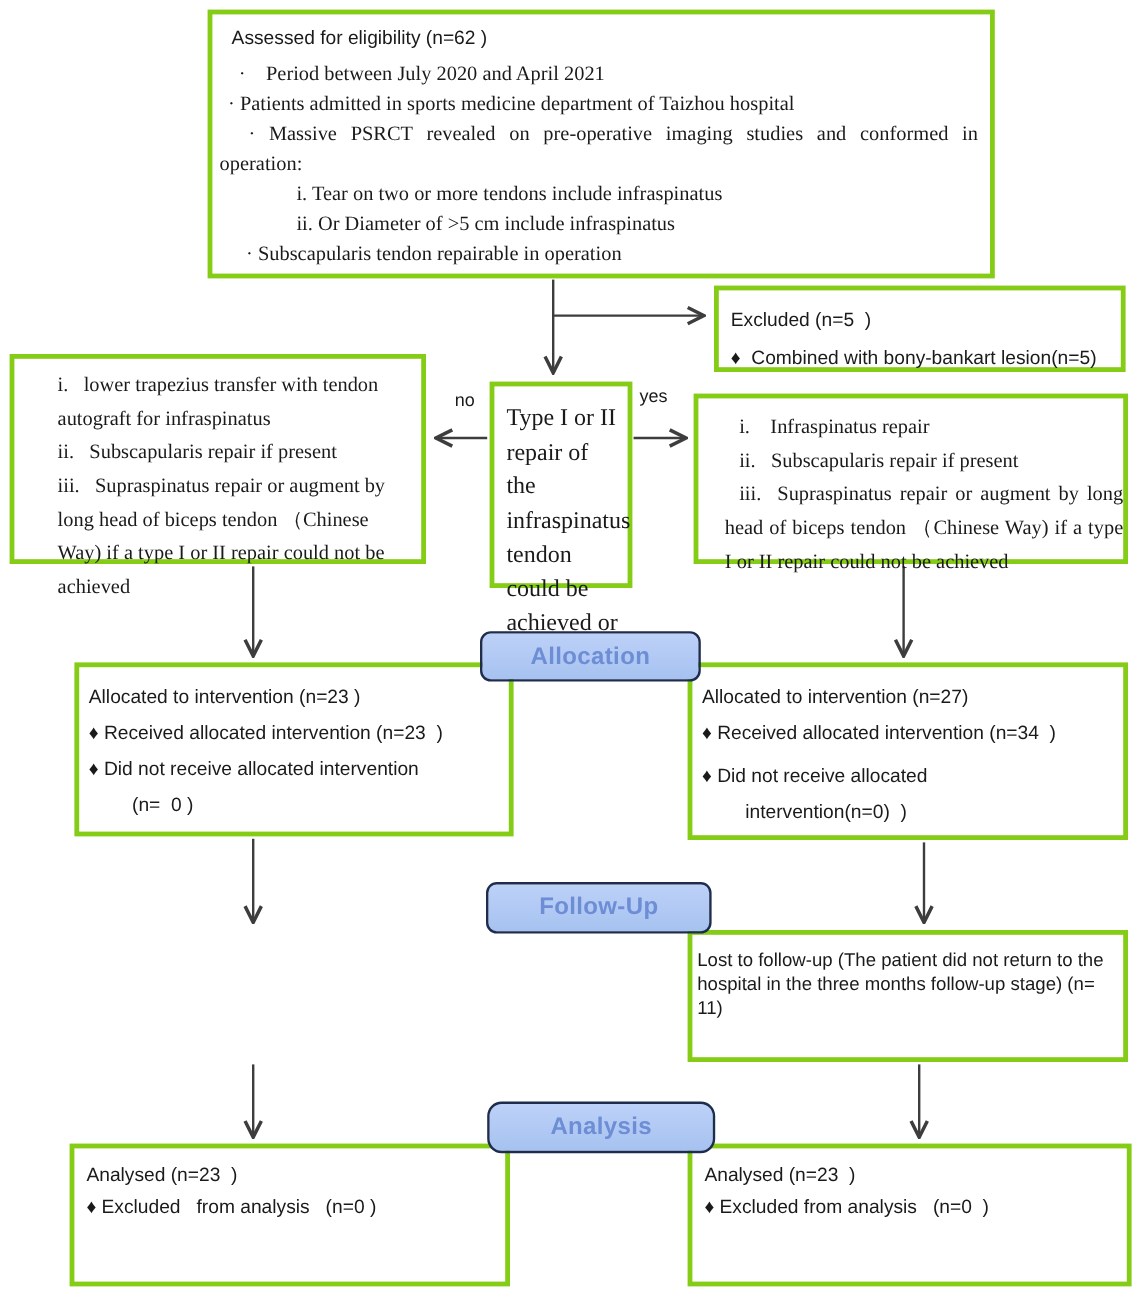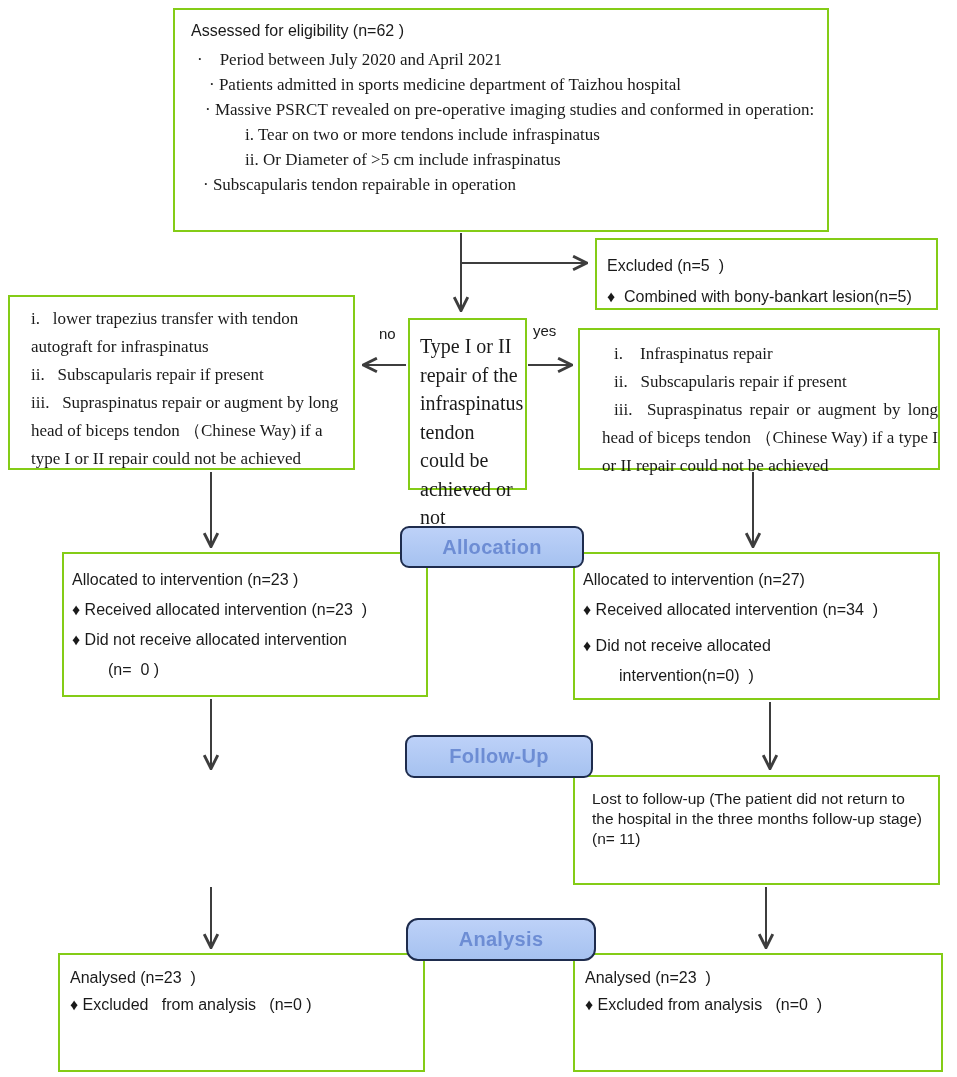--- a/index.html
+++ b/index.html
@@ -8,42 +8,42 @@
     width:957px;height:1077px;
     background:#ffffff;
     font-family:"Liberation Sans", sans-serif;
     color:#1a1a1a;
     overflow:hidden;
   }
   .box{
     position:absolute;
     box-sizing:border-box;
     background:#ffffff;
-    border:2px solid #84cc16;
+    border:4px solid #84cc16;
     z-index:2;
   }
   .line{white-space:pre-wrap;}
   .serif{font-family:"Liberation Serif", serif;}
   .sans{font-family:"Liberation Sans", sans-serif;}
 
   
   .elig{padding:8px 10px 6px 6px;font-size:17px;line-height:25px;}
   .elig .t-title{font-family:"Liberation Sans",sans-serif;font-size:16px;margin-left:10px;margin-bottom:4px;}
   .elig .l1{margin-left:16px;}
-  .elig .l2{margin-left:28px;}
+  .elig .l2{margin-left:7px;}
   .elig .l3{margin-left:0;text-indent:24px;text-align:justify;}
   .elig .l4,.elig .l5{margin-left:64px;}
   .elig .l6{margin-left:22px;}
 
   
   .excl{padding:10px 8px 6px 10px;font-size:16px;line-height:31px;}
 
   
   .proto{font-family:"Liberation Serif",serif;font-size:17px;line-height:28px;}
-  .proto-left{padding:8px 8px 6px 21px;}
+  .proto-left{padding:8px 8px 6px 36px;}
   .proto-right{padding:10px 0 6px 22px;text-align:justify;}
   .proto-right .item{text-indent:12px;}
 
   
   .decision{padding:12px 6px 6px 10px;font-family:"Liberation Serif",serif;font-size:20px;line-height:28.5px;}
 
   
   .pill{
     position:absolute;
     box-sizing:border-box;
@@ -58,21 +58,21 @@
     letter-spacing:0.3px;
   }
 
   
   .alloc{padding:11px 8px 6px 8px;font-size:16px;line-height:30px;}
   .alloc .indent{padding-left:36px;}
 
   
   .fu-left{padding:12px 8px 6px 12px;font-size:16px;line-height:22px;}
   .fu-left .gap{margin-top:26px;}
-  .fu-right{padding:12px 14px 6px 17px;font-size:15.5px;line-height:20px;}
+  .fu-right{padding:12px 14px 6px 4px;font-size:15.5px;line-height:20px;}
 
   
   .anal{padding:9px 8px 6px 10px;font-size:16px;line-height:27px;}
 
   .float-label{position:absolute;font-size:15px;z-index:3;}
 
   svg.arrows{position:absolute;left:0;top:0;z-index:1;}
 </style>
 </head>
 <body>

